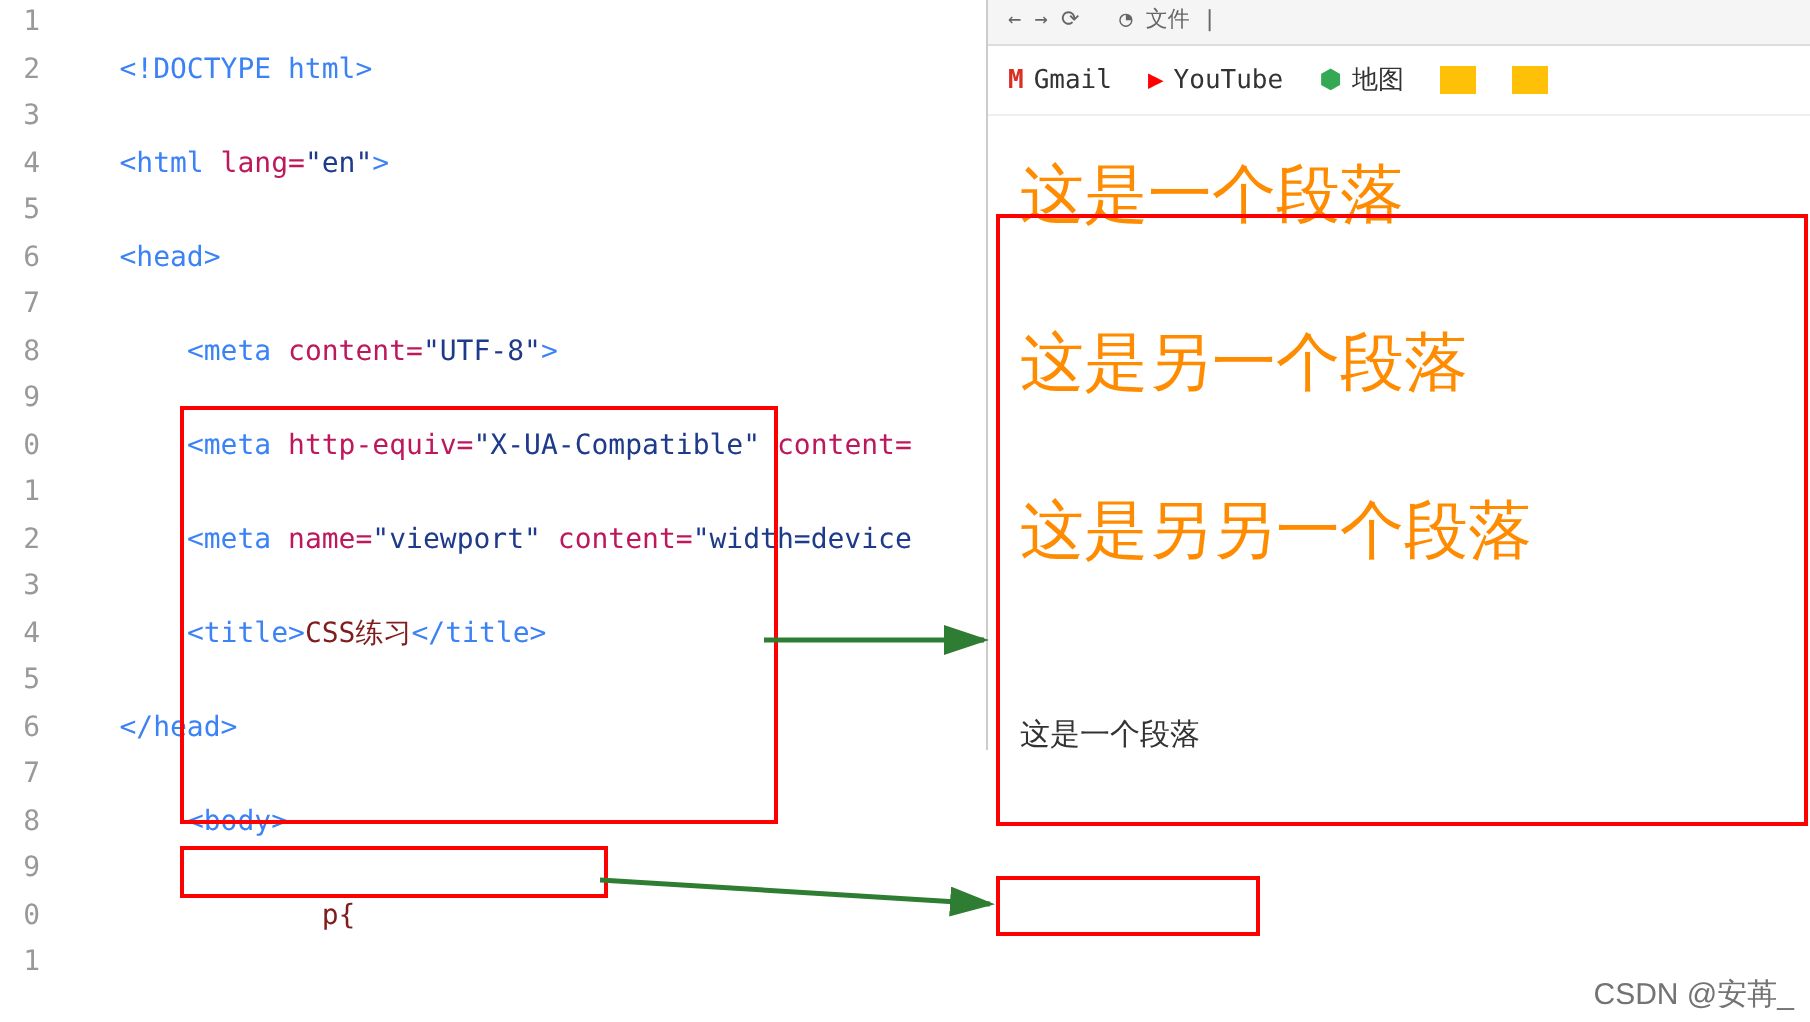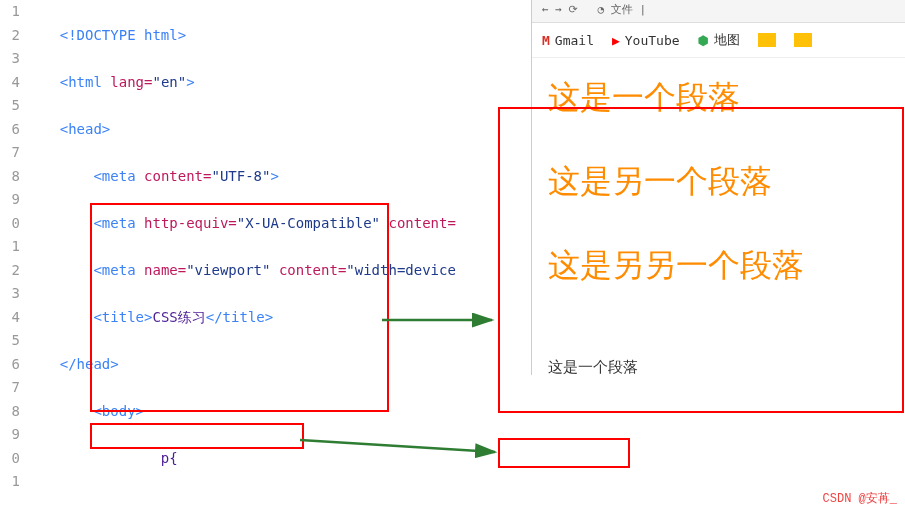--- a/index.html
+++ b/index.html
@@ -34,39 +34,38 @@
   flex: 1;
   line-height: 23.5px;
   white-space: pre;
   color: #333;
   position: relative;
 }
 .code .line { height: 23.5px; }
 .tag { color: #3b82f6; }
 .attr { color: #be185d; }
 .val { color: #1e3a8a; }
-.txt { color: #4c1d95; text-align: center; }
+.txt { color: #7f1d1d; text-align: center; }
 .redbox1 {
   position:absolute;
   left:90px; top:203px;
   width:295px; height:205px;
   border:2px solid red; pointer-events:none;
 }
 .redbox2 {
   position:absolute;
   left:90px; top:423px;
   width:210px; height:22px;
   border:2px solid red; pointer-events:none;
 }
 .browser {
   position:absolute;
   left:493px; top:0; right:0; height:375px;
   border-left:1px solid #ccc;
   background:#fff;
-  margin-left:38px;
 }
 .browser-top {
   height:18px; background:#f5f5f5; border-bottom:1px solid #ddd;
   font-size:11px; color:#666; padding:2px 10px;
 }
 .bookmarks {
   height:26px; padding:4px 10px; font-size:13px; display:flex; gap:18px; align-items:center;
   border-bottom:1px solid #eee;
 }
 .bm { display:flex; gap:5px; align-items:center; color:#333;}
@@ -95,21 +94,21 @@
   width:402px; height:302px;
   border:2px solid red; pointer-events:none;
 }
 .red-outline-small {
   position:absolute; left:498px; top:438px;
   width:128px; height:26px;
   border:2px solid red; pointer-events:none;
 }
 .watermark {
   position:absolute; right:8px; bottom:4px;
-  font-size:12px; color:#ef4444; font-family:Liberation Mono, monospace;
+  font-size:15px; color:#737373; font-family:Liberation Sans, sans-serif;
 }
 .arrow {
   position:absolute; pointer-events:none;
 }
 </style>
 </head>
 <body>
 
 <div class="editor">
   <div class="gutter">

